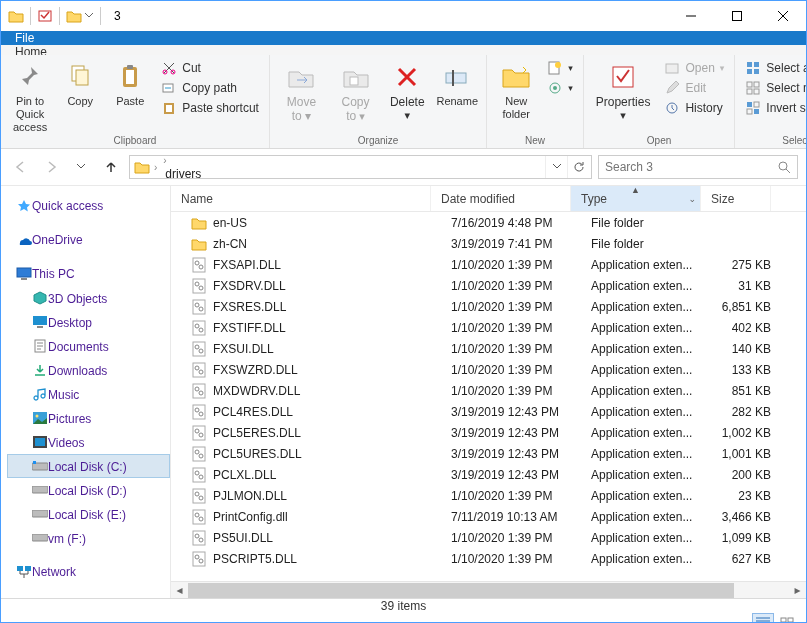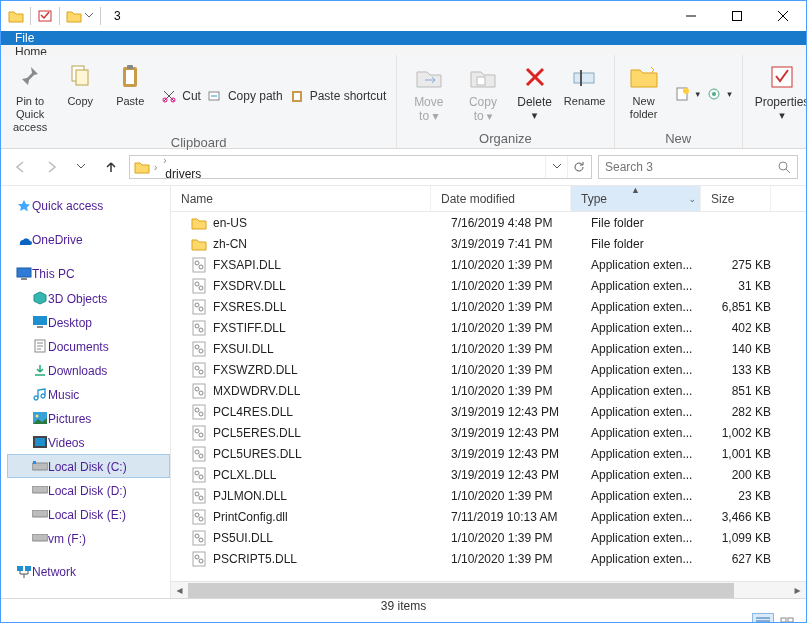--- a/index.html
+++ b/index.html
@@ -19,26 +19,26 @@
 .file-tab { background:#1979ca; color:#fff; padding: 0 14px; display:flex; align-items:center; font-size:12px; }
 .rtab { padding: 0 14px; display:flex; align-items:center; font-size:12px; color:#333; }
 .rtab.active { background:#f5f5f5; }
 .ribbon-tabs .helpbtn { margin-left:auto; width:24px; display:flex; align-items:center; justify-content:center; color:#1979ca; }
 .ribbon-tabs .collapse { width:24px; display:flex; align-items:center; justify-content:center; color:#666; }
 
 
 .ribbon { display:flex; background:#f5f6f7; border-bottom:1px solid #dadada; height: 94px; }
 .rgroup { border-right:1px solid #e3e3e3; padding: 2px 6px 0 6px; display:flex; flex-direction:column; }
 .rgroup .rrow { display:flex; gap:4px; flex:1; }
-.rgroup .glabel { text-align:center; font-size:13px; color:#666; padding-bottom:2px; }
+.rgroup .glabel { text-align:center; font-size:10px; color:#666; padding-bottom:2px; }
 .vbtn { display:flex; flex-direction:column; align-items:center; justify-content:flex-start; padding:4px 6px 0 6px; gap:2px; min-width:46px; }
 .vbtn .ic { height:32px; display:flex; align-items:center; justify-content:center; }
 .vbtn .lbl { font-size:11px; text-align:center; line-height:1.2; color:#333; }
 .vbtn.disabled .lbl { color:#a8a8a8; }
-.smallstack { display:flex; flex-direction:row; gap:2px; padding:2px 2px; }
+.smallstack { display:flex; flex-direction:column; gap:2px; padding:2px 2px; }
 .srow { display:flex; align-items:center; gap:5px; font-size:11px; color:#333; padding:1px 2px; white-space:nowrap; }
 .srow.disabled { color:#a8a8a8; }
 .mini-ic { width:16px; height:16px; display:flex; align-items:center; justify-content:center; }
 
 
 .navbar { height: 36px; display:flex; align-items:center; gap:6px; padding: 4px 8px; }
 .navbtn { width:24px; height:24px; display:flex; align-items:center; justify-content:center; color:#555; }
 .navbtn.disabled { color:#bbb; }
 .addrbox { flex:1; height:24px; border:1px solid #ccc; display:flex; align-items:center; padding:0 2px 0 4px; gap:2px; overflow:hidden; }
 .addrbox .crumb { padding: 0 4px; font-size:12px; color:#222; display:flex; align-items:center; height:100%; white-space:nowrap;}

